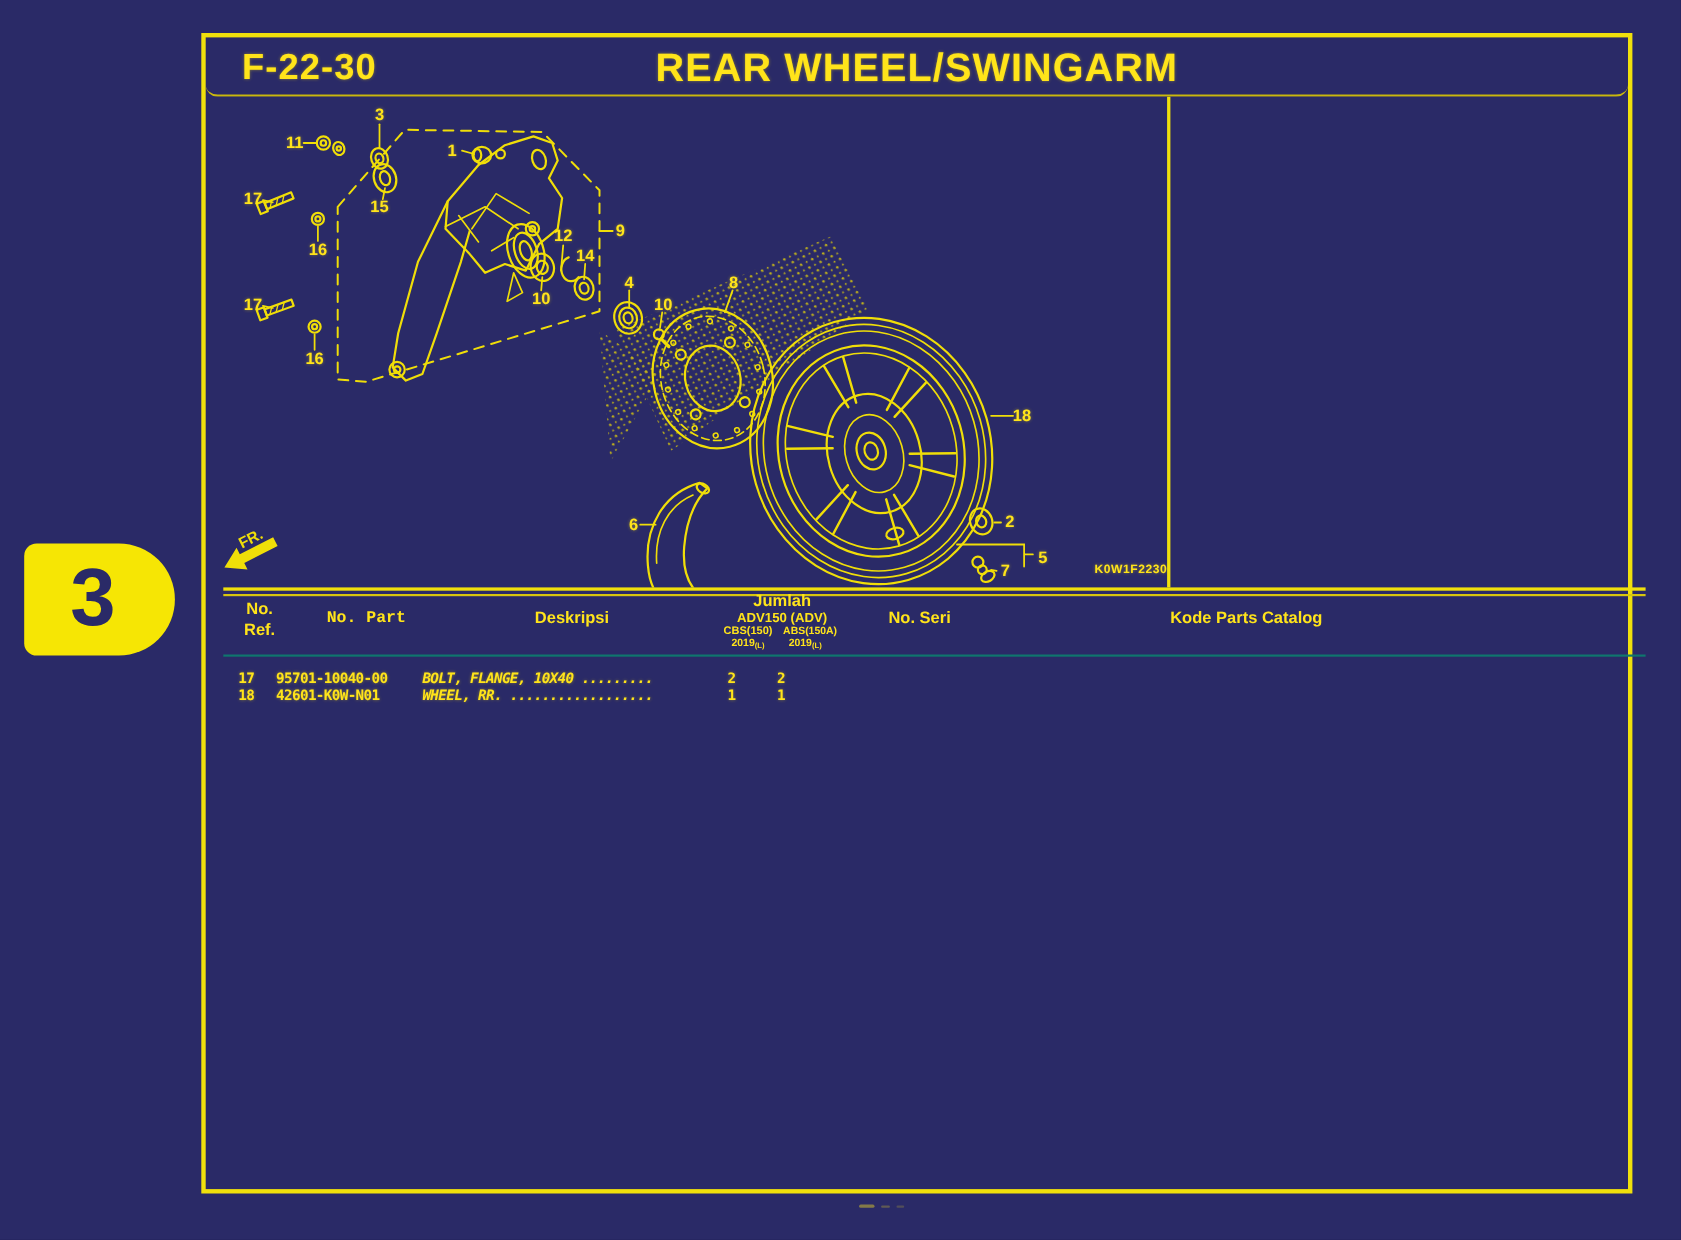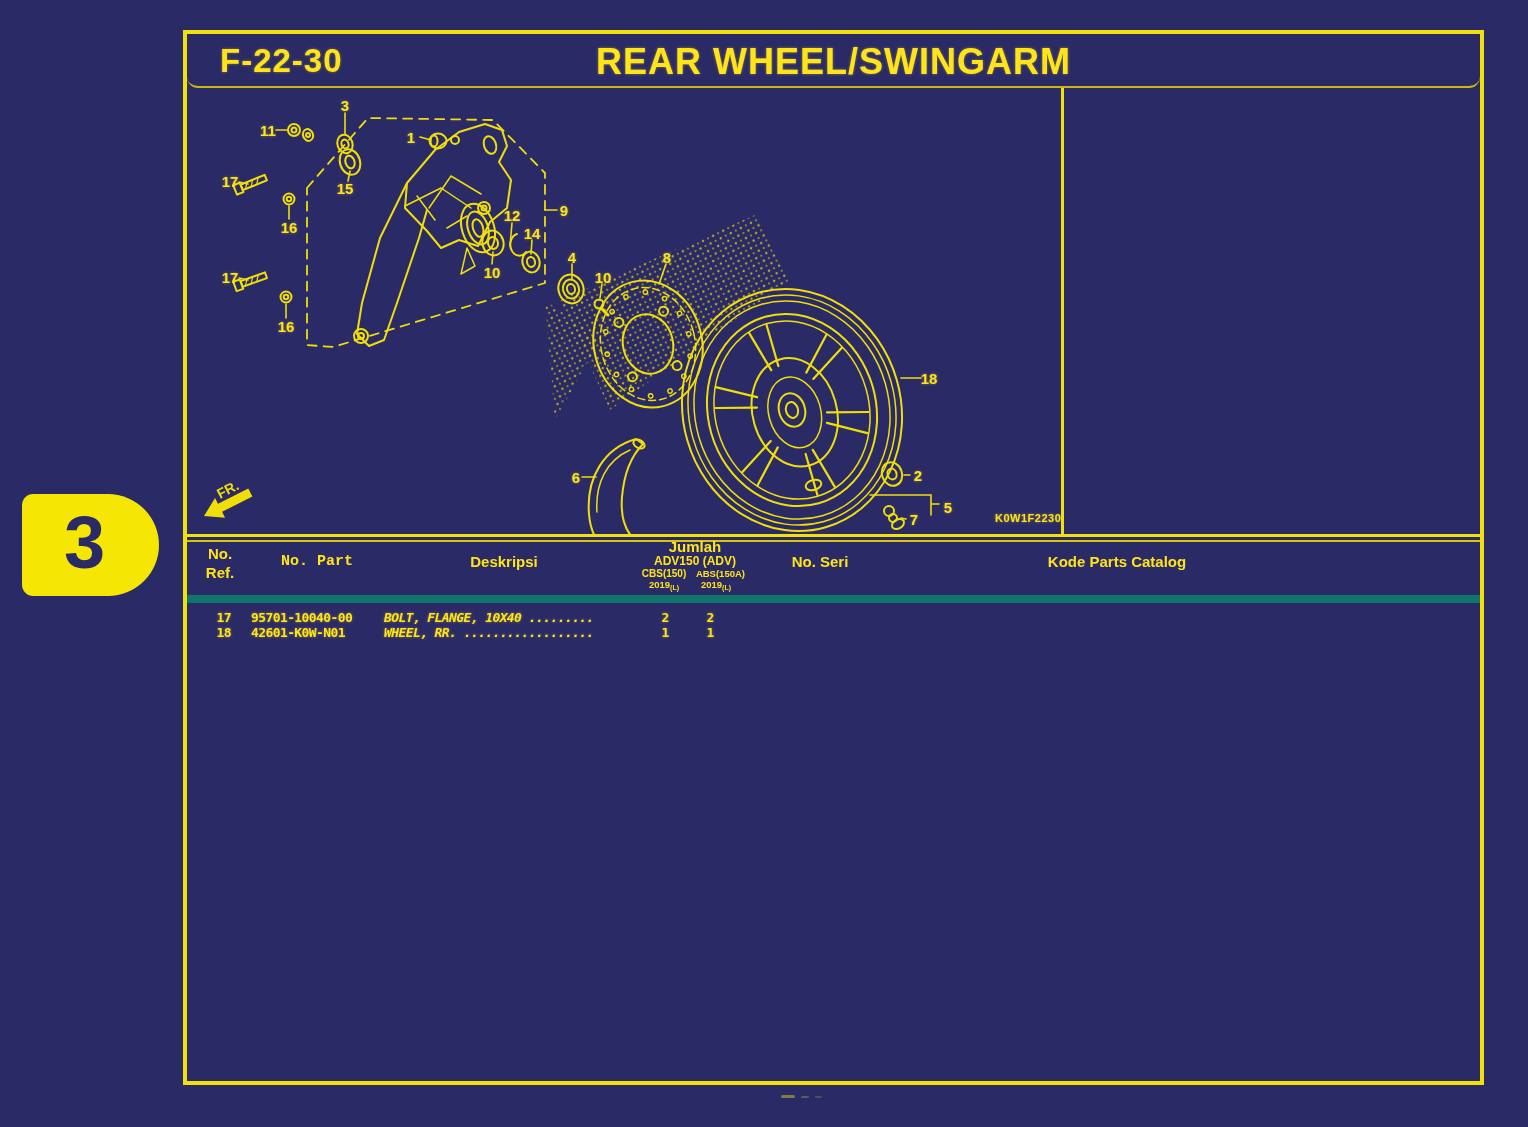--- a/index.html
+++ b/index.html
@@ -15,21 +15,21 @@
   .hdr{position:absolute;left:0;top:0;width:100%;height:52px;border-bottom:2px solid #c9b70d;border-radius:11px;}
   .hdr-code{position:absolute;left:33px;top:8px;font-size:33px;font-weight:bold;letter-spacing:1px;}
   .hdr-title{position:absolute;left:0;top:7px;width:100%;text-align:center;font-size:36px;font-weight:bold;letter-spacing:1px;}
   .diagram-box{position:absolute;left:0;top:54px;width:874px;height:446px;}
   .vdivider{position:absolute;left:874px;top:54px;width:3px;height:446px;background:#f0e00c;}
   .right-box{position:absolute;left:877px;top:54px;width:416px;height:446px;}
   .drawing-ref{position:absolute;left:783px;top:424px;font-size:11px;font-weight:bold;letter-spacing:.5px;margin-left:25px;}
   .callout{position:absolute;transform:translate(-50%,-50%);font-size:15px;font-weight:bold;
            color:#ffe41a;white-space:nowrap;}
   
-  .thead{position:absolute;left:0;top:500px;width:100%;height:58px;border-top:3px solid #f0e00c;border-bottom:8px solid #0f766e;}
+  .thead{position:absolute;left:16px;top:500px;width:100%;height:58px;border-top:3px solid #f0e00c;border-bottom:2px solid #0f766e;}
   .thead .subline{position:absolute;left:0;top:3px;width:100%;height:2px;background:#d8c60e;}
   .th{position:absolute;font-size:15px;font-weight:bold;text-align:center;}
   .th-noref{left:8px;top:7px;width:50px;line-height:19px;}
   .th-nopart{left:80px;top:16px;width:100px;font-family:Liberation Mono, monospace;}
   .th-desk{left:267px;top:16px;width:100px;}
   .th-jumlah{left:428px;top:1px;width:160px;height:56px;text-decoration:underline;}
   .th-jumlah .j1{position:absolute;left:0;top:0;width:100%;font-size:15px;font-weight:bold;}
   .th-jumlah .j2{position:absolute;left:0;top:16px;width:100%;font-size:12px;font-weight:bold;}
   .th-jumlah .jc1{position:absolute;left:22px;top:30px;width:54px;font-size:10px;font-weight:bold;text-align:center;}
   .th-jumlah .jc2{position:absolute;left:72px;top:30px;width:58px;font-size:9.5px;font-weight:bold;text-align:right;}

